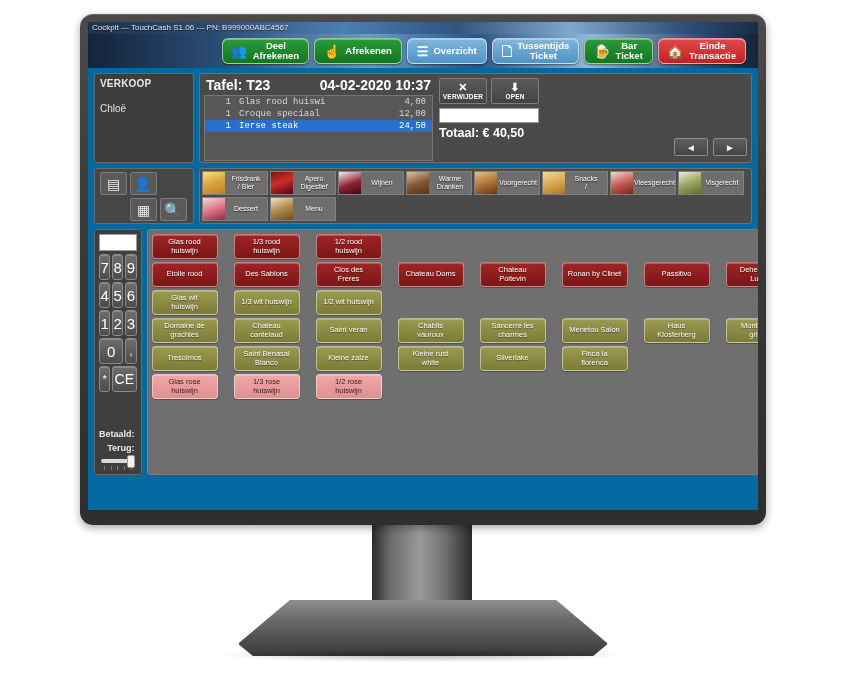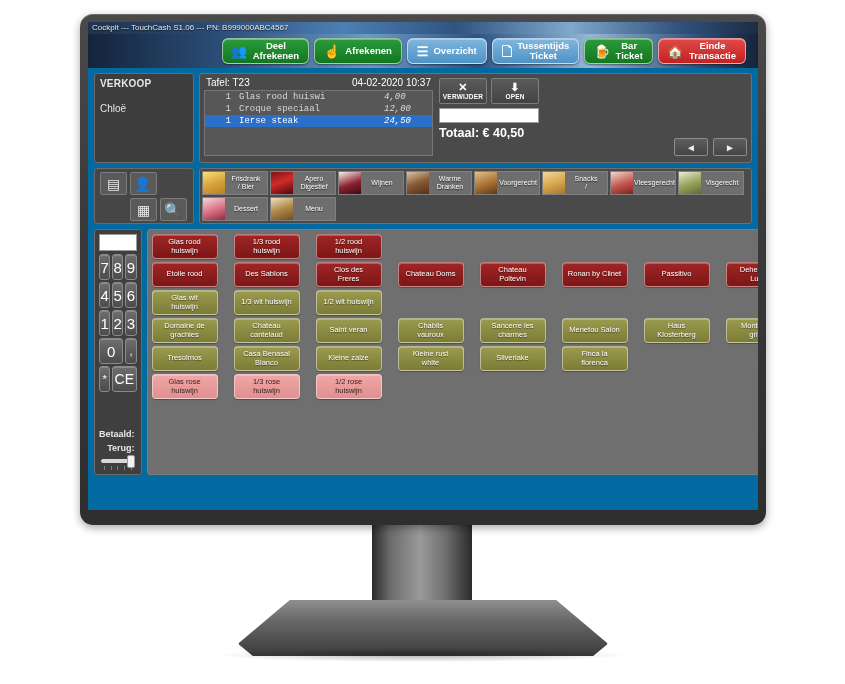--- a/index.html
+++ b/index.html
@@ -119,38 +119,38 @@
   .ticket-panel {
     flex: 1;
     background: #4a4a4a;
     border: 1px solid #6f6f6f;
     border-radius: 3px;
     display: flex;
   }
   .ticket-left { width: 236px; padding: 3px 3px 3px 4px; }
   .ticket-head {
     display: flex; justify-content: space-between;
-    color: #ffffff; font-size: 10px; font-weight: normal;
+    color: #ffffff; font-size: 14px; font-weight: bold;
     padding: 0 2px 2px 2px;
   }
   .ticket-list {
     background: #575757;
     border: 1px solid #767676;
     height: 66px;
     font-family: "Liberation Mono", monospace;
     font-size: 9px;
   }
   .t-line {
     display: flex; align-items: center;
     height: 12px; color: #d8d8d8;
   }
   .t-line.sel { background: #2a6fc9; color: #ffffff; }
   .t-qty  { width: 34px; text-align: right; padding-right: 8px; }
   .t-desc { flex: 1; }
-  .t-amt  { width: 48px; text-align: left; padding-right: 6px; font-style: italic; }
+  .t-amt  { width: 48px; text-align: right; padding-right: 6px; }
 
   .ticket-mid { width: 106px; padding: 4px 3px; }
   .del-row { display: flex; gap: 4px; }
   .mini-btn {
     flex: 1; height: 26px;
     background: linear-gradient(180deg,#5b5b5b 0%, #434343 100%);
     border: 1px solid #7d7d7d; border-radius: 2px;
     color: #fff; font-size: 6.5px; font-weight: bold;
     display: flex; flex-direction: column; align-items: center; justify-content: center;
     cursor: pointer; letter-spacing: .2px;
@@ -551,21 +551,21 @@
 charmes</div>
             <div class="pbtn olive">Menetou Salon</div>
             <div class="pbtn olive">Haus
 Klosterberg</div>
             <div class="pbtn olive">Mont pinot
 grigio</div>
           </div>
 
           <div class="prod-row">
             <div class="pbtn olive">Tresolmos</div>
-            <div class="pbtn olive">Casa Benasal
+            <div class="pbtn olive">Saint Benasal
 Blanco</div>
             <div class="pbtn olive">Kleine zalze</div>
             <div class="pbtn olive">Kleine rust
 white</div>
             <div class="pbtn olive">Silverlake</div>
             <div class="pbtn olive">Finca la
 florenca</div>
           </div>
 
           <div class="prod-row">

